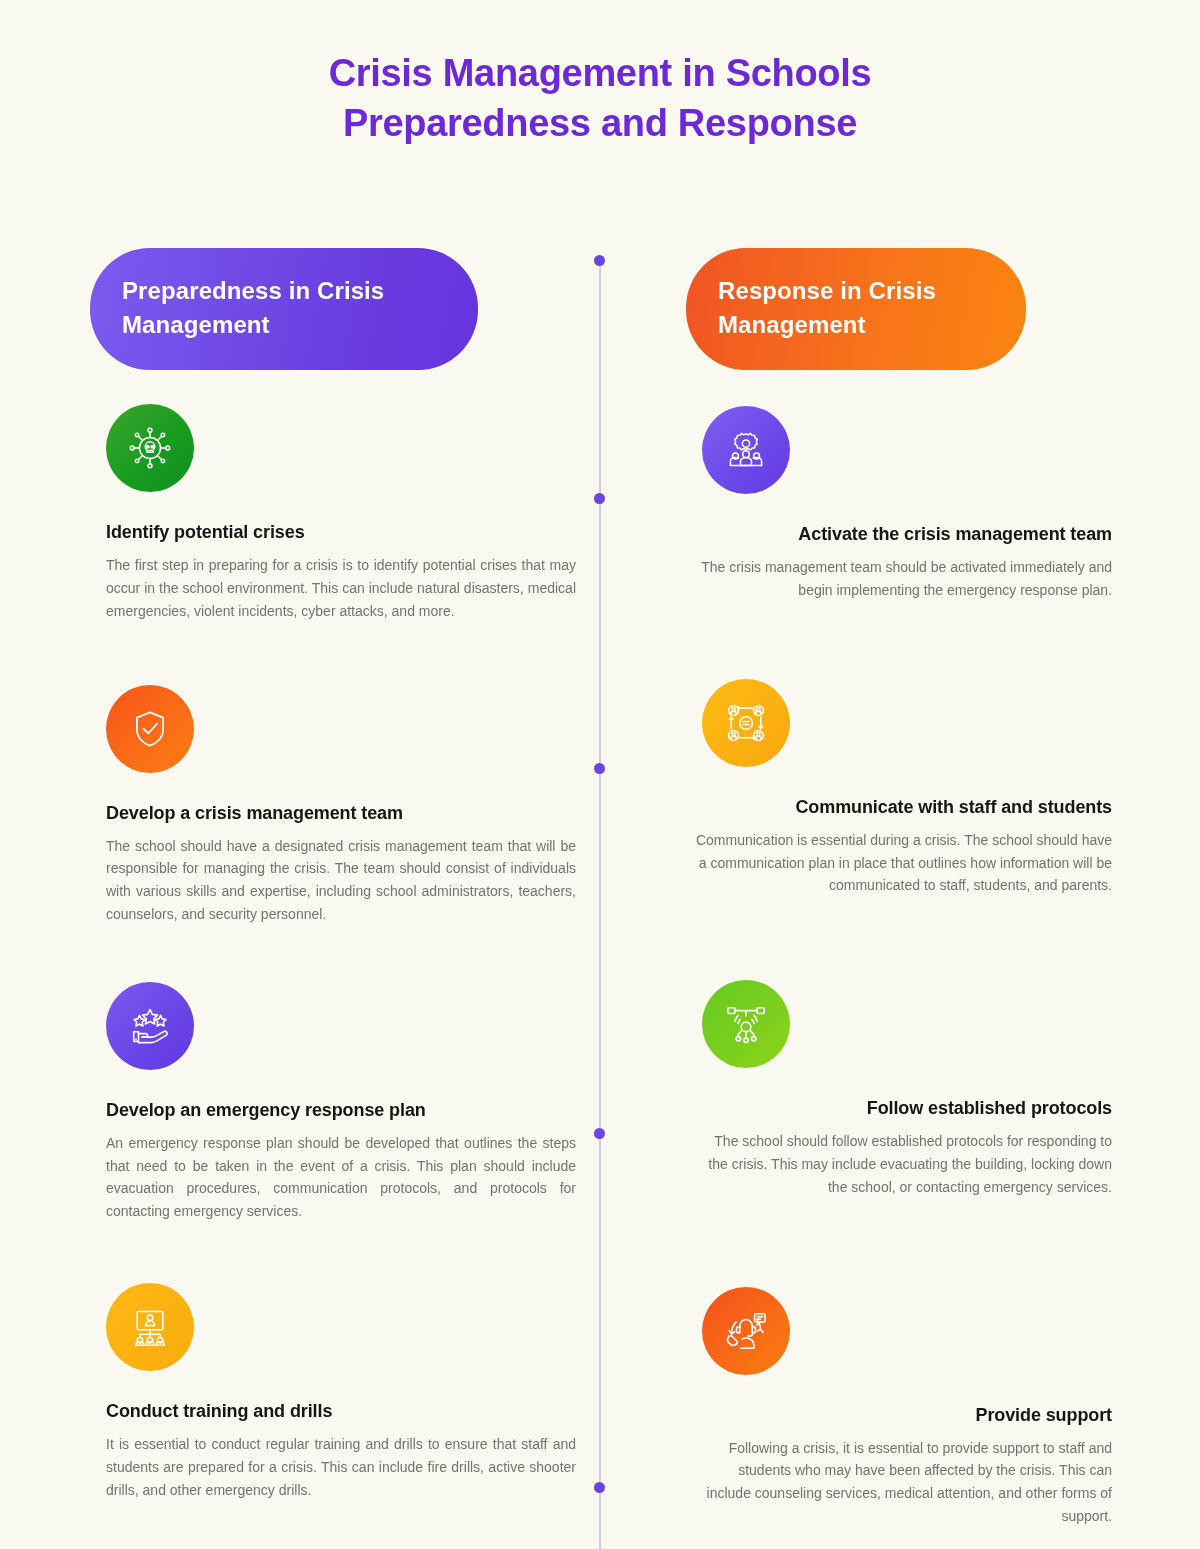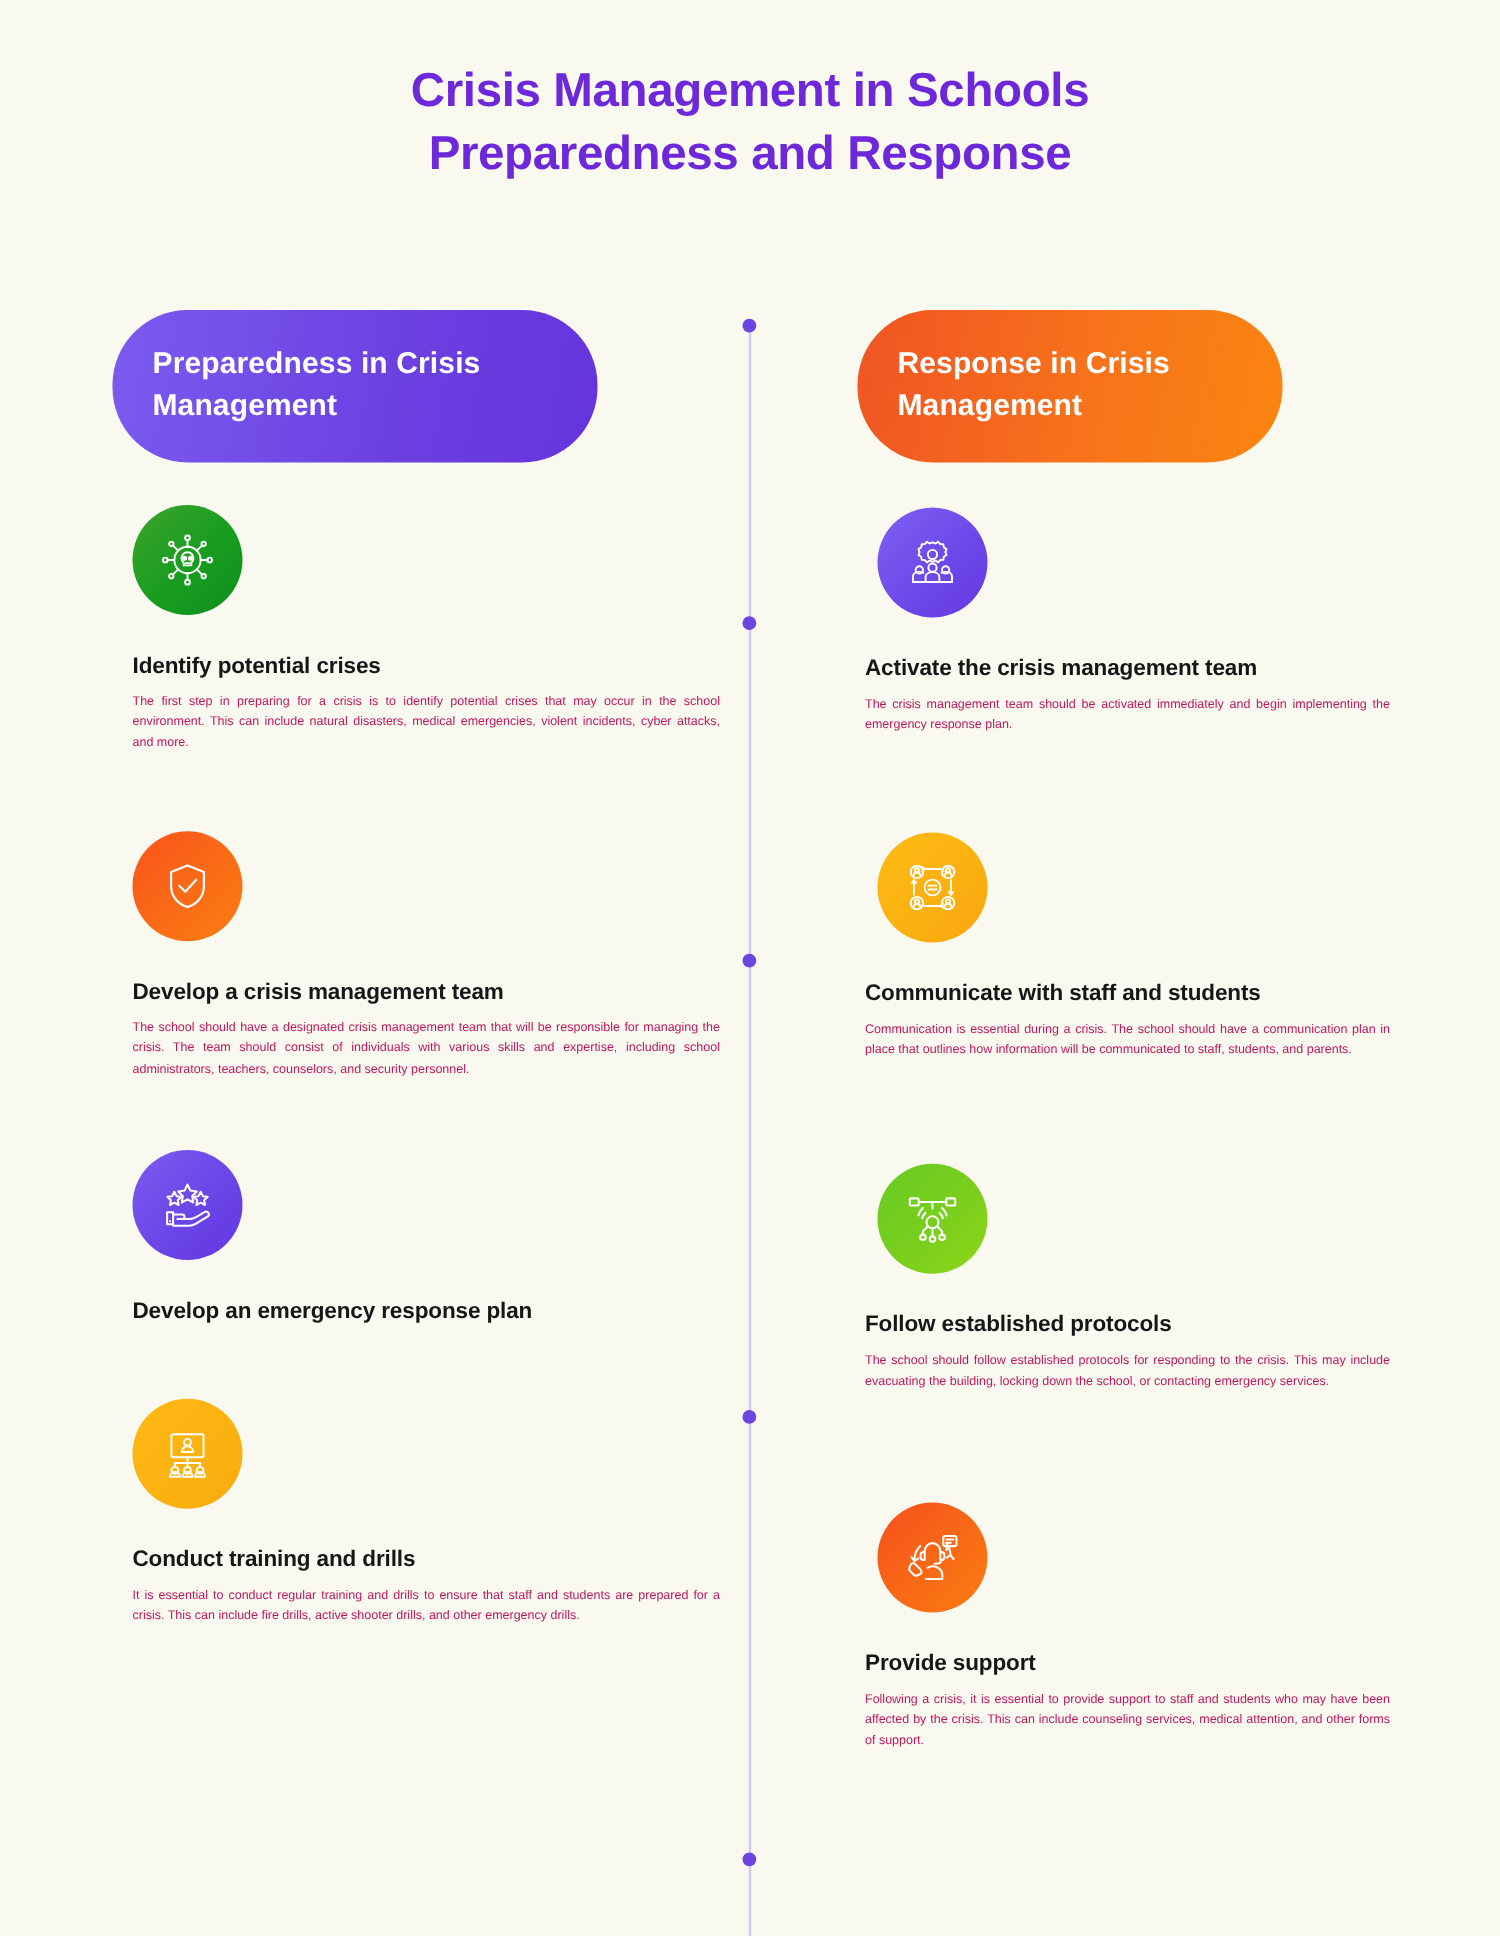--- a/index.html
+++ b/index.html
@@ -94,30 +94,30 @@
 
   .item-title {
     font-size: 18px;
     font-weight: 700;
     letter-spacing: -0.1px;
     color: #161616;
     margin-top: 30px;
     margin-left: 16px;
   }
   .item-body {
-    font-size: 10px;
+    font-size: 14px;
     line-height: 1.63;
-    color: #be185d;
+    color: #737373;
     margin-top: 11px;
     margin-left: 16px;
     text-align: justify;
     hyphens: auto;
   }
   .col-right .item-title,
-  .col-right .item-body { margin-left: 6px; }
+  .col-right .item-body { margin-left: 6px; text-align: right; }
 
   
   .gap-1 { margin-top: 34px; }
   .gap-2 { margin-top: 62px; }
   .gap-3 { margin-top: 56px; }
   .gap-4 { margin-top: 60px; }
 
   .col-right .gap-1 { margin-top: 36px; }
   .col-right .gap-2 { margin-top: 77px; }
   .col-right .gap-3 { margin-top: 83px; }
@@ -196,20 +196,21 @@
           <path d="M24 7l2.4 4.9 5.4.8-3.9 3.8.9 5.4-4.8-2.6-4.8 2.6.9-5.4-3.9-3.8 5.4-.8z"></path>
           <path d="M13 13l1.8 3.6 4 .6-2.9 2.8.7 4-3.6-1.9-3.6 1.9.7-4L7.2 17.2l4-.6z"></path>
           <path d="M35 13l1.8 3.6 4 .6-2.9 2.8.7 4-3.6-1.9-3.6 1.9.7-4-2.9-2.8 4-.6z"></path>
           <path d="M7 30h5v10H7z"></path>
           <path d="M12 32h7.5c1.2 0 2 .8 2 1.8s-.8 1.8-2 1.8h-3.8"></path>
           <path d="M15.7 35.6h10c2.6 0 4.6-1 7.3-2.6l5.5-3.2c1.1-.6 2.4-.2 3 .9.6 1.1.2 2.5-.9 3.1l-9.8 6c-2 1.2-3.6 1.6-5.8 1.6H12"></path>
           <circle cx="9.4" cy="37.6" r="0.9" fill="#ffffff" stroke="none"></circle>
         </svg>
       </div>
       <div class="item-title">Develop an emergency response plan</div>
+      <div class="item-body">An emergency response plan should be developed that outlines the steps that need to be taken in the event of a crisis. This plan should include evacuation procedures, communication protocols, and protocols for contacting emergency services.</div>
     </div>
 
     <div class="item gap-4">
       <div class="icon-circle bg-amber">
         <svg width="44" height="44" viewBox="0 0 48 48" fill="none" stroke="#ffffff" stroke-width="1.7" stroke-linecap="round" stroke-linejoin="round">
           <rect x="10" y="7" width="28" height="20" rx="1.5"></rect>
           <circle cx="24" cy="14" r="3"></circle>
           <path d="M19 22.5c0-3 2.4-5 5-5s5 2 5 5z"></path>
           <path d="M24 27v5M13 32h22M13 32v3M24 32v3M35 32v3"></path>
           <circle cx="13" cy="38.5" r="3"></circle>

